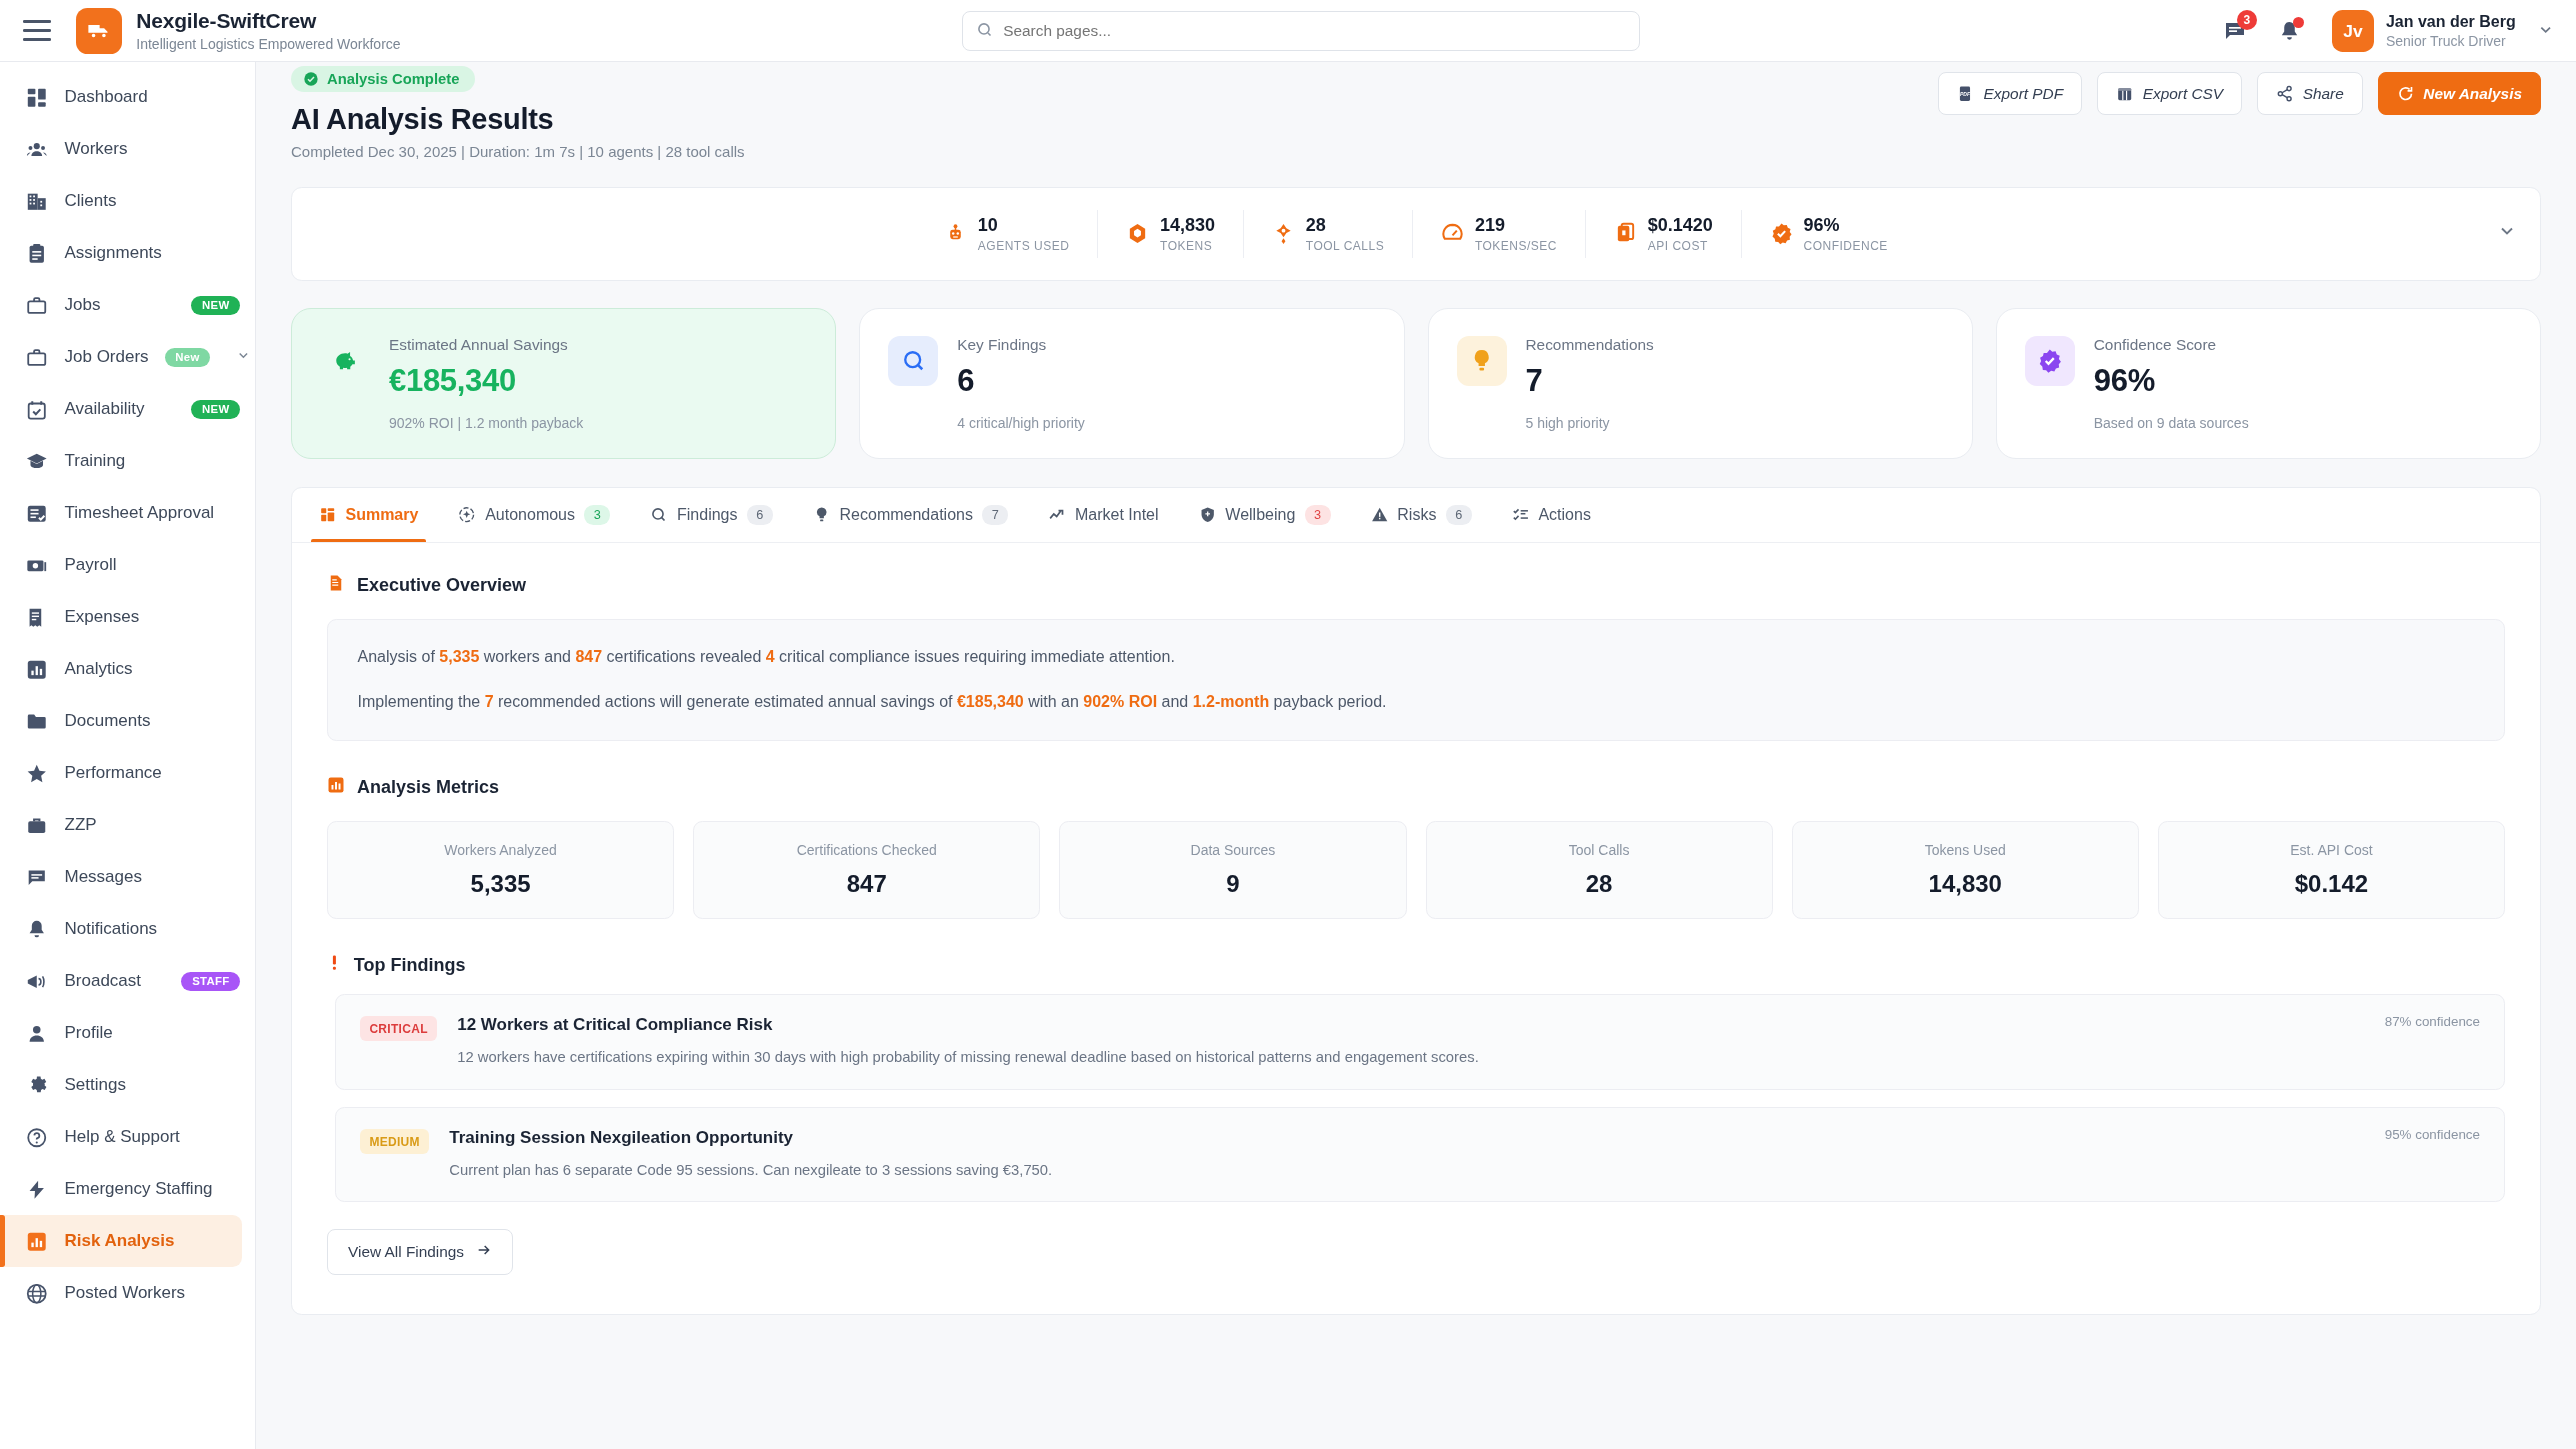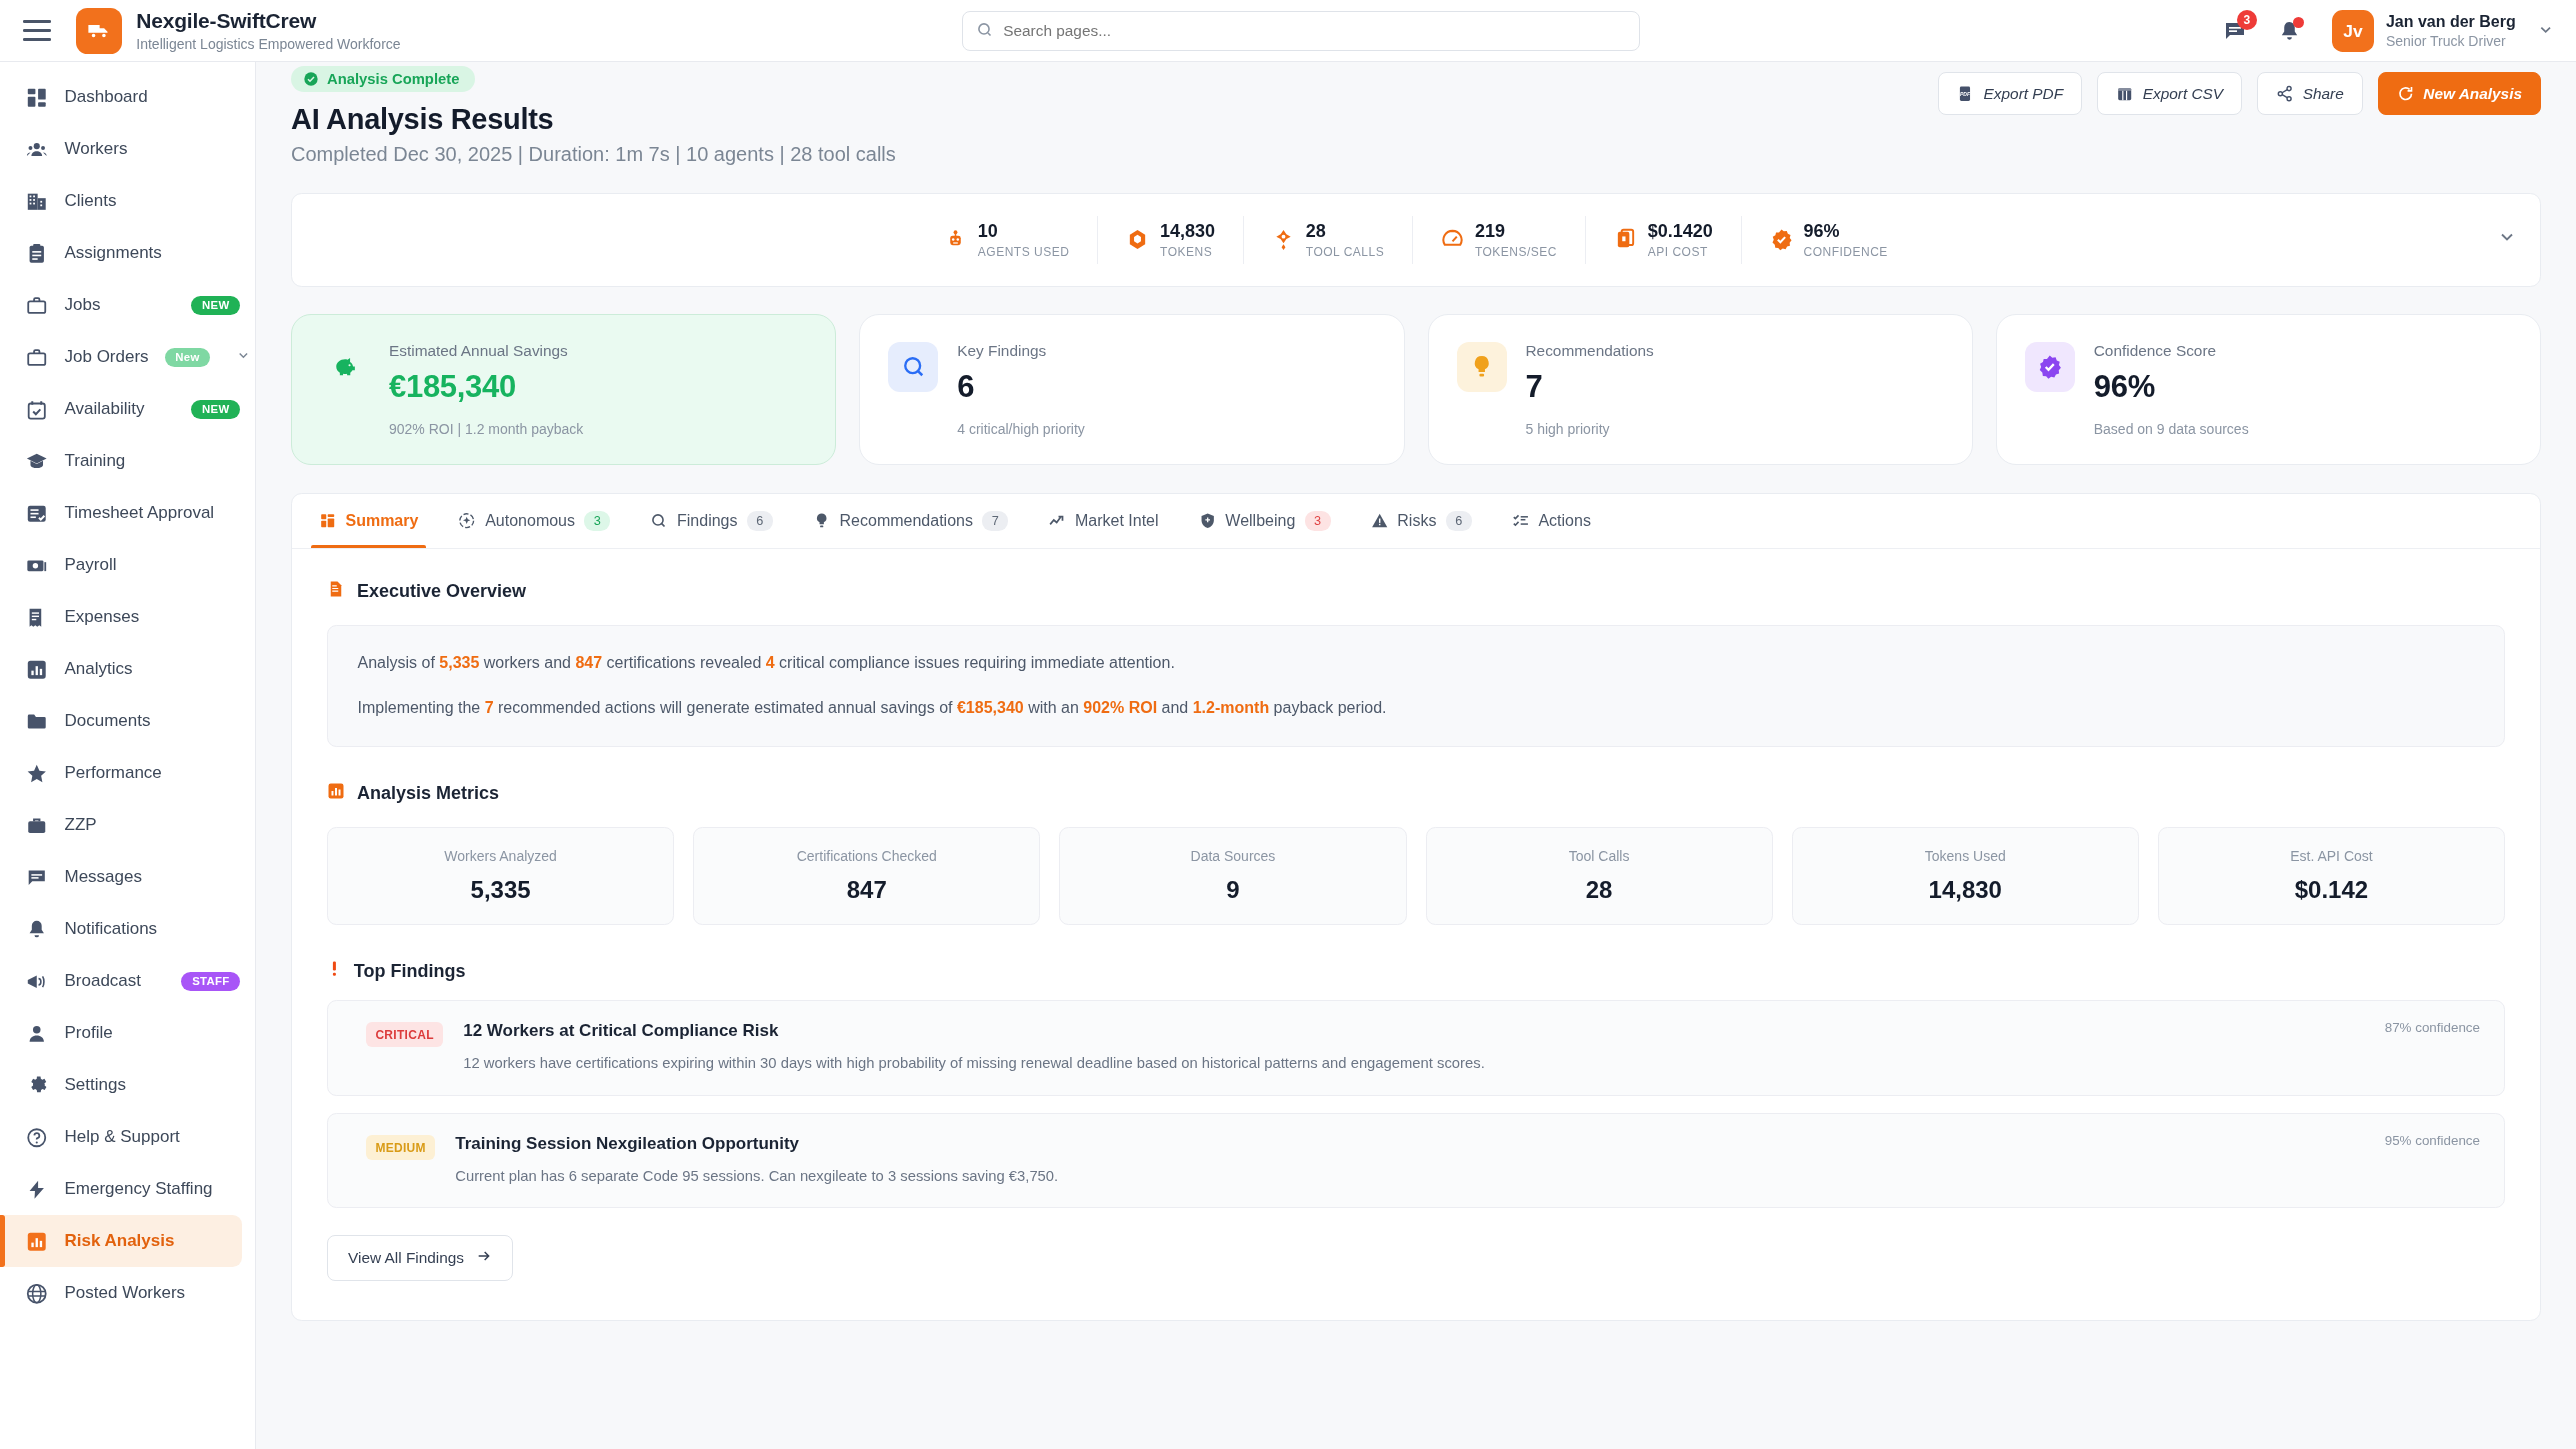--- a/index.html
+++ b/index.html
@@ -69,21 +69,21 @@
   .pill.staff { background: #a855f7; color: #fff; }
   .chev { margin-left: 9.4px; color: #7b8694; font-size: 13.4px; }
   
   .main { position: absolute; top: 44px; left: 256px; width: 2320px; height: 1387px; overflow: hidden; }
   .pagehead { padding: 21.5px 35px 0 35px; display: flex; justify-content: space-between; align-items: flex-start; }
   .statuschip {
     display: inline-flex; align-items: center; gap: 8px; background: #d9f5e4; color: #18a558;
     border-radius: 14.8px; padding: 5.4px 16px 5.4px 12px; font-size: 14.8px; font-weight: bold;
   }
   .pagetitle { font-size: 29px; font-weight: bold; color: #141c2b; margin-top: 10.7px; letter-spacing: -0.3px; }
-  .pagemeta { font-size: 20px; color: #7b8694; margin-top: 6.7px; }
+  .pagemeta { font-size: 15px; color: #7b8694; margin-top: 6.7px; }
   .headbtns { display: flex; gap: 14.8px; align-items: center; margin-top: 6.7px; font-style: italic; }
   .btn {
     display: inline-flex; align-items: center; gap: 9.4px; background: #fff; border: 0.7px solid #e0e4ea;
     border-radius: 8px; padding: 11.4px 18px; font-size: 15.4px; color: #343f52; cursor: pointer; white-space: nowrap;
   }
   .btn.primary { background: #ef6c12; border-color: #ef6c12; color: #fff; font-weight: bold; }
   
   .metricbar {
     margin: 27px 35px 0 35px; background: #fff; border: 0.7px solid #e9ecf1; border-radius: 10.7px;
     height: 94px; display: flex; align-items: center; justify-content: center; position: relative;
@@ -118,21 +118,21 @@
   .overviewbox { margin-top: 21.5px; background: #f8f9fb; border: 0.7px solid #ecedf2; border-radius: 9.4px; padding: 25.5px 29.5px; }
   .overviewline { font-size: 16px; color: #4d5869; line-height: 1.55; }
   .overviewline + .overviewline { margin-top: 20px; }
   .hl { color: #ef6c12; font-weight: bold; }
   .metricgrid { display: flex; gap: 19px; margin-top: 21.5px; }
   .mcell { flex: 1; background: #fafbfc; border: 0.7px solid #ecedf2; border-radius: 9.4px; padding: 20px 13.4px; text-align: center; }
   .mcell .t { font-size: 14px; color: #8b95a3; }
   .mcell .v { font-size: 24px; font-weight: bold; color: #141c2b; margin-top: 12px; }
   .findingrow {
     margin-top: 17.4px; background: #fafbfc; border: 0.7px solid #ecedf2; border-radius: 9.4px;
-    padding: 20px 38px; display: flex; align-items: flex-start; gap: 20px; position: relative;
+    padding: 20px 24px; display: flex; align-items: flex-start; gap: 20px; position: relative; margin-left: 8px;
   }
   .sevbadge { font-size: 12px; font-weight: bold; border-radius: 6px; padding: 5.4px 9.4px; letter-spacing: 0.3px; flex: 0 0 auto; margin-top: 1.3px; }
   .sev-critical { background: #fde4e4; color: #dc3c3c; }
   .sev-high { background: #fdeade; color: #e1741f; }
   .sev-medium { background: #fdf0d4; color: #d99b17; }
   .ftitle { font-size: 17px; font-weight: bold; color: #1b2434; }
   .fdesc { font-size: 14.8px; color: #6b7585; margin-top: 12px; line-height: 1.45; }
   .fconf { position: absolute; right: 24px; top: 19px; font-size: 13.4px; color: #8b95a3; }
   .viewall {
     margin-top: 27px; display: inline-flex; align-items: center; gap: 12px; background: #fff;

